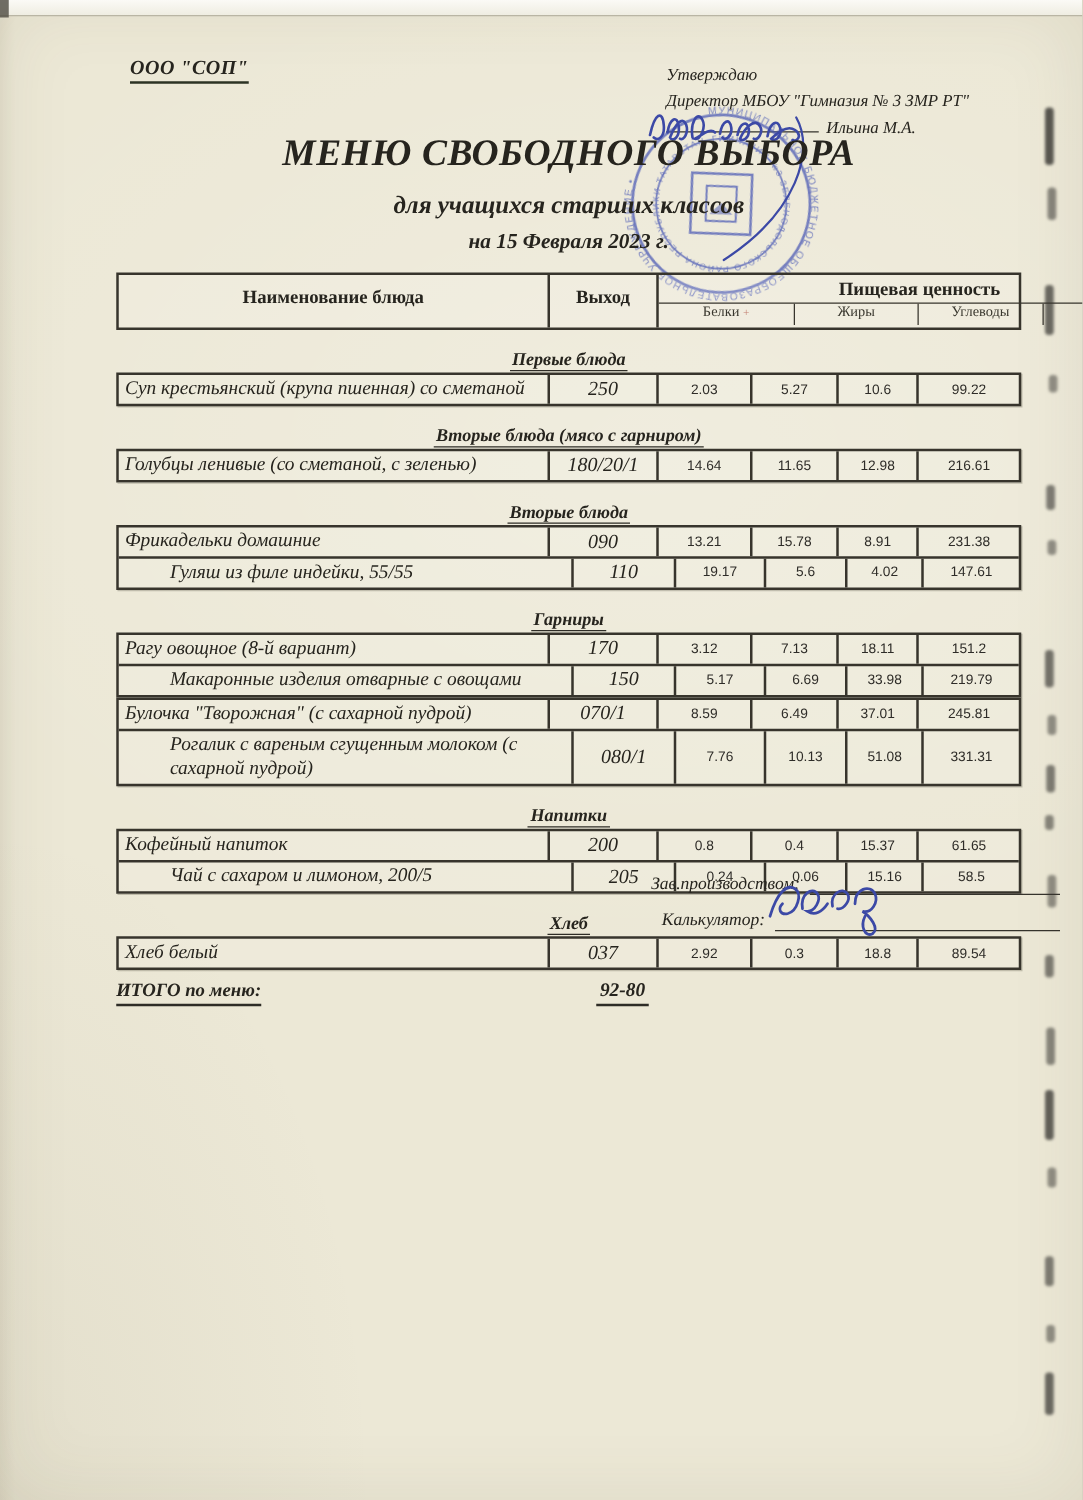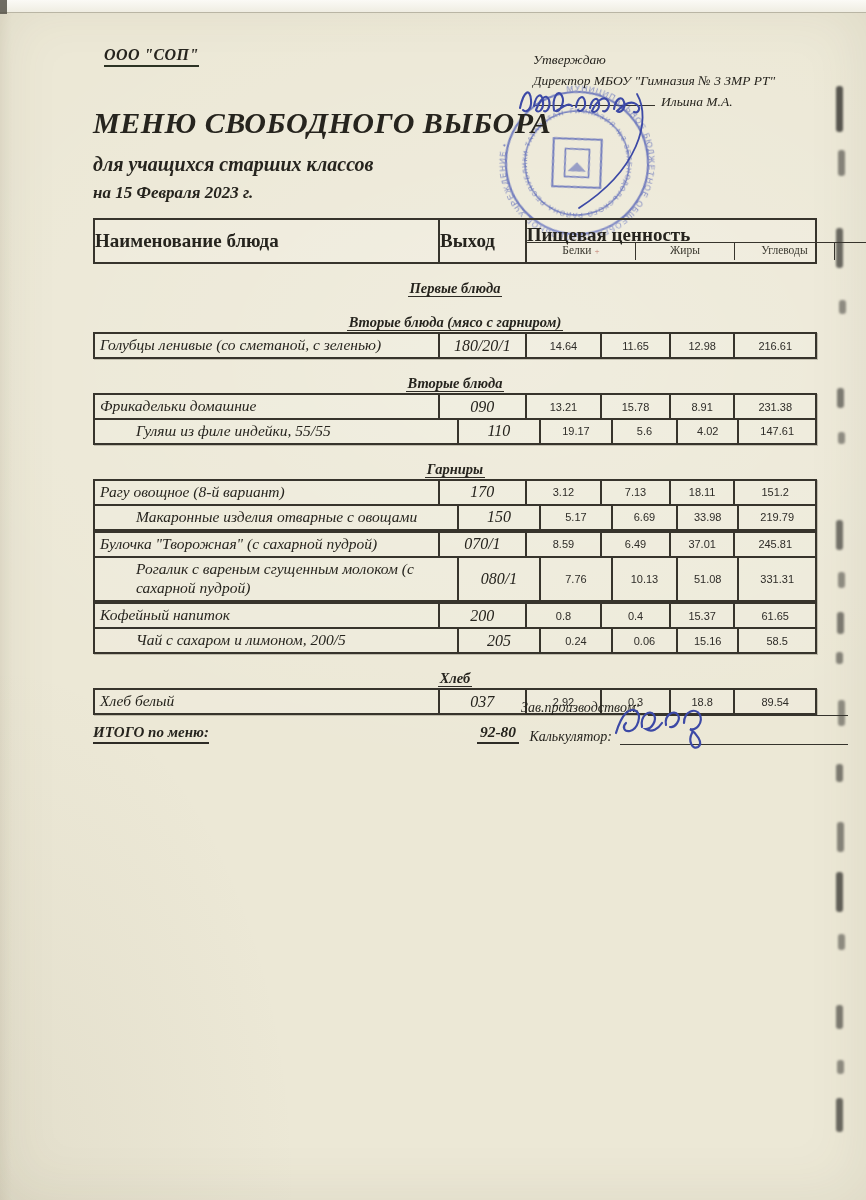--- a/index.html
+++ b/index.html
@@ -24,31 +24,31 @@
   }
   
   .scan-top{position:absolute;left:0;top:0;width:866px;height:13px;background:linear-gradient(#fbfaf6,#efede2);border-bottom:1px solid #b9b5a4;}
   .corner-mark{position:absolute;left:0;top:0;width:7px;height:14px;background:#57544a;opacity:.85;}
   .smudge{position:absolute;width:7px;background:#34332f;border-radius:3px;filter:blur(1.1px);}
 
   
   .org{position:absolute;left:104px;top:46px;font-size:16px;font-weight:bold;font-style:italic;border-bottom:2px solid #2c3324;padding-bottom:1px;letter-spacing:.4px;}
   .approve{position:absolute;left:533px;top:50px;width:295px;font-size:13.5px;font-style:italic;line-height:1.55;}
   .approve .sigline{display:inline-block;width:122px;border-bottom:1.6px solid #35332c;height:14px;margin-right:6px;}
-  .title-block{position:absolute;left:93px;top:106px;width:724px;text-align:left;}
+  .title-block{position:absolute;left:93px;top:106px;width:724px;text-align:center;}
   .title{font-size:30px;font-weight:bold;font-style:italic;letter-spacing:.5px;}
   .subtitle{font-size:20px;font-weight:bold;font-style:italic;margin-top:13px;}
   .dateline{font-size:17px;font-weight:bold;font-style:italic;margin-top:7px;}
 
   
   #menu-table{position:absolute;left:93px;top:218px;width:724px;}
   .grid{display:grid;grid-template-columns:47.93% 12.02% 10.50% 9.53% 8.98% 11.04%;}
   .head-box{border:2.2px solid var(--line);background:rgba(255,255,255,.12);}
   .head-grid{display:grid;grid-template-columns:47.93% 12.02% 58.05%;}
-  .hcell{font-weight:bold;font-size:19px;}
+  .hcell{font-weight:bold;font-size:15px;text-align:center;}
   .h-name,.h-out{padding-top:10px;height:42px;border-right:2px solid var(--line);}
   .h-nutr{height:23px;padding-top:4px;border-bottom:1.6px solid var(--line);}
   .subhead{display:grid;grid-template-columns:18.09% 16.42% 15.47% 19.02% 31.0%;}
   .subhead{grid-template-columns:26.2% 23.6% 24.0% 26.2%;}
   .shcell{font-size:11.5px;text-align:center;height:17px;padding-top:1px;border-right:1.8px solid var(--line);color:#3a382f;}
   .shcell:last-child{border-right:none;}
   .mark{color:#b2584a;font-size:9px;opacity:.75;}
   .section-title{text-align:center;font-size:14.5px;font-weight:bold;font-style:italic;padding:16px 0 1px;}
   .section-title span{border-bottom:1.8px solid #2e2c26;padding:0 2px 0;}
   .rows-box{border:2.2px solid var(--line);background:rgba(255,255,255,.10);box-shadow:1px 1px 0 rgba(60,55,40,.25);}
@@ -157,20 +157,30 @@
             <div class="shcell"><span>Белки</span> <span class="mark">+</span></div>
             <div class="shcell">Жиры</div>
             <div class="shcell">Углеводы</div>
             <div class="shcell">ККал</div>
           </div>
         </div>
       </div>
     </div>
     <div id="sections-host">
         <div class="section-title"><span>Первые блюда</span></div>
+        <div class="rows-box">
+          <div class="t-row grid">
+            <div class="cell cell-name">Суп крестьянский (крупа пшенная) со сметаной</div>
+            <div class="cell cell-out">250</div>
+            <div class="cell cell-num">2.03</div>
+            <div class="cell cell-num">5.27</div>
+            <div class="cell cell-num">10.6</div>
+            <div class="cell cell-num">99.22</div>
+          </div>
+        </div>
         <div class="section-title"><span>Вторые блюда (мясо с гарниром)</span></div>
         <div class="rows-box">
           <div class="t-row grid">
             <div class="cell cell-name">Голубцы ленивые (со сметаной, с зеленью)</div>
             <div class="cell cell-out">180/20/1</div>
             <div class="cell cell-num">14.64</div>
             <div class="cell cell-num">11.65</div>
             <div class="cell cell-num">12.98</div>
             <div class="cell cell-num">216.61</div>
           </div>
@@ -224,20 +234,21 @@
           </div>
           <div class="t-row grid">
             <div class="cell cell-name">Рогалик с вареным сгущенным молоком (с сахарной пудрой)</div>
             <div class="cell cell-out">080/1</div>
             <div class="cell cell-num">7.76</div>
             <div class="cell cell-num">10.13</div>
             <div class="cell cell-num">51.08</div>
             <div class="cell cell-num">331.31</div>
           </div>
         </div>
+        <div class="section-title"><span>Напитки</span></div>
         <div class="rows-box">
           <div class="t-row grid">
             <div class="cell cell-name">Кофейный напиток</div>
             <div class="cell cell-out">200</div>
             <div class="cell cell-num">0.8</div>
             <div class="cell cell-num">0.4</div>
             <div class="cell cell-num">15.37</div>
             <div class="cell cell-num">61.65</div>
           </div>
           <div class="t-row grid">

